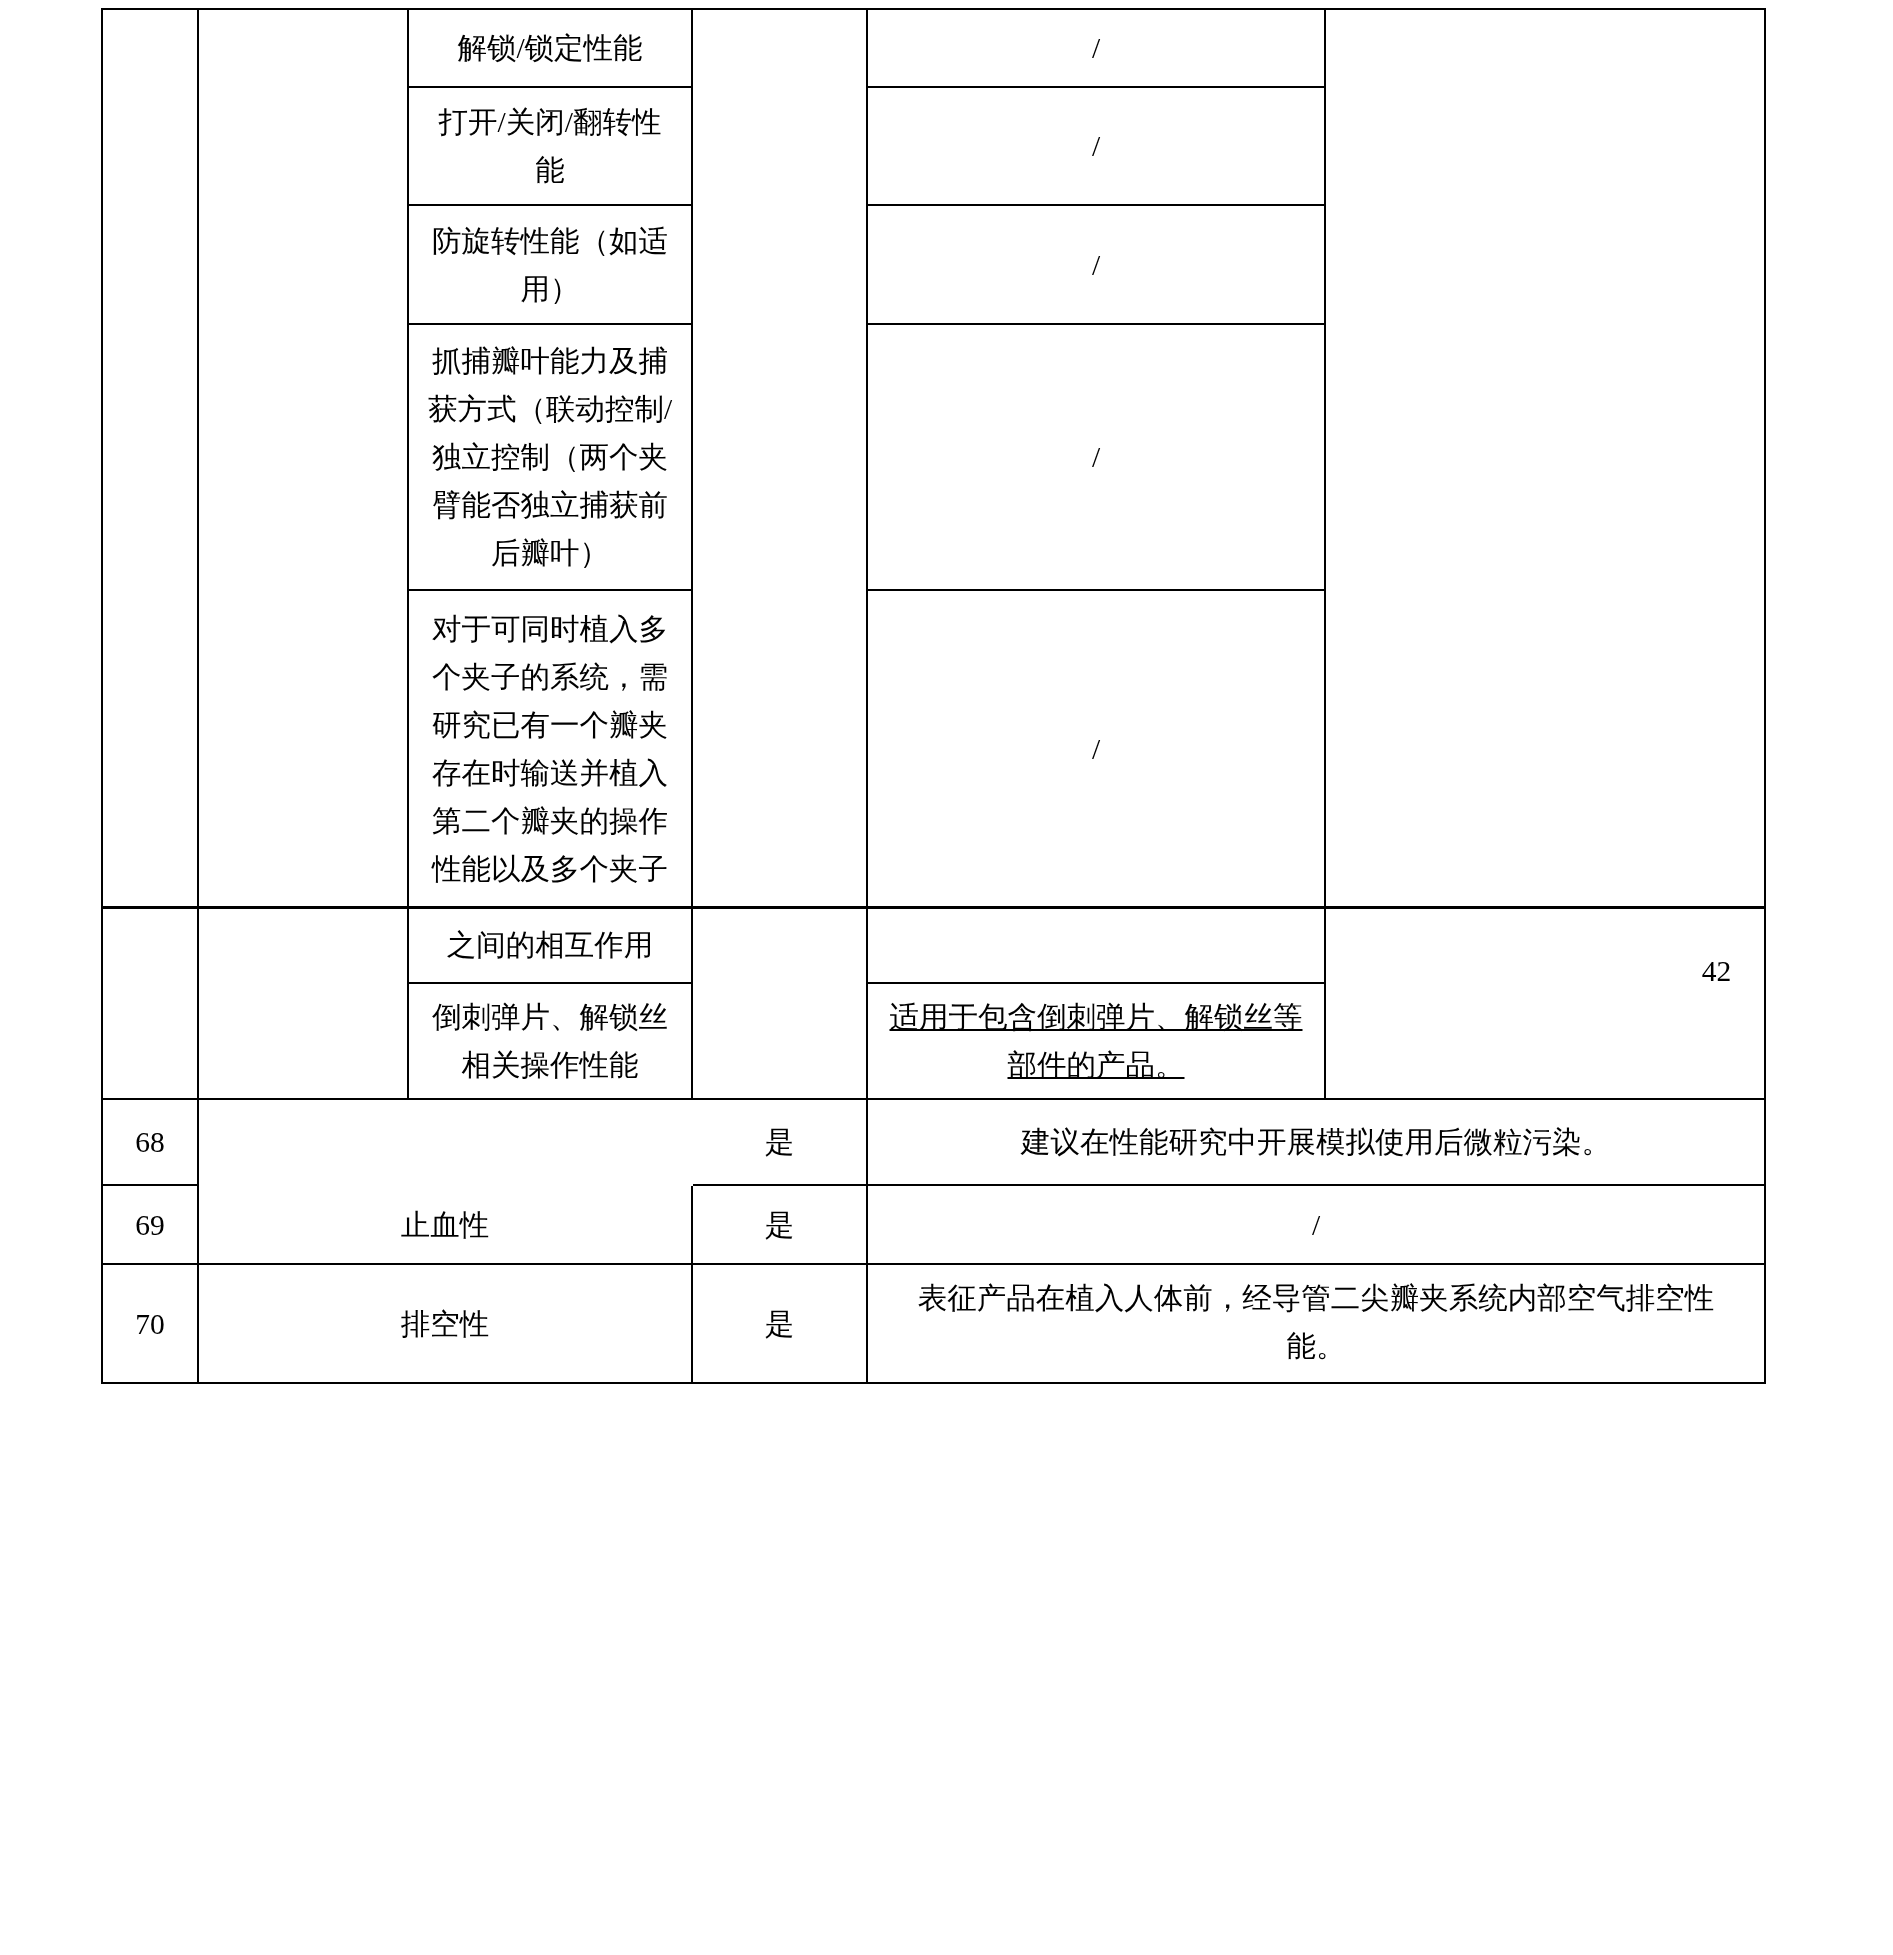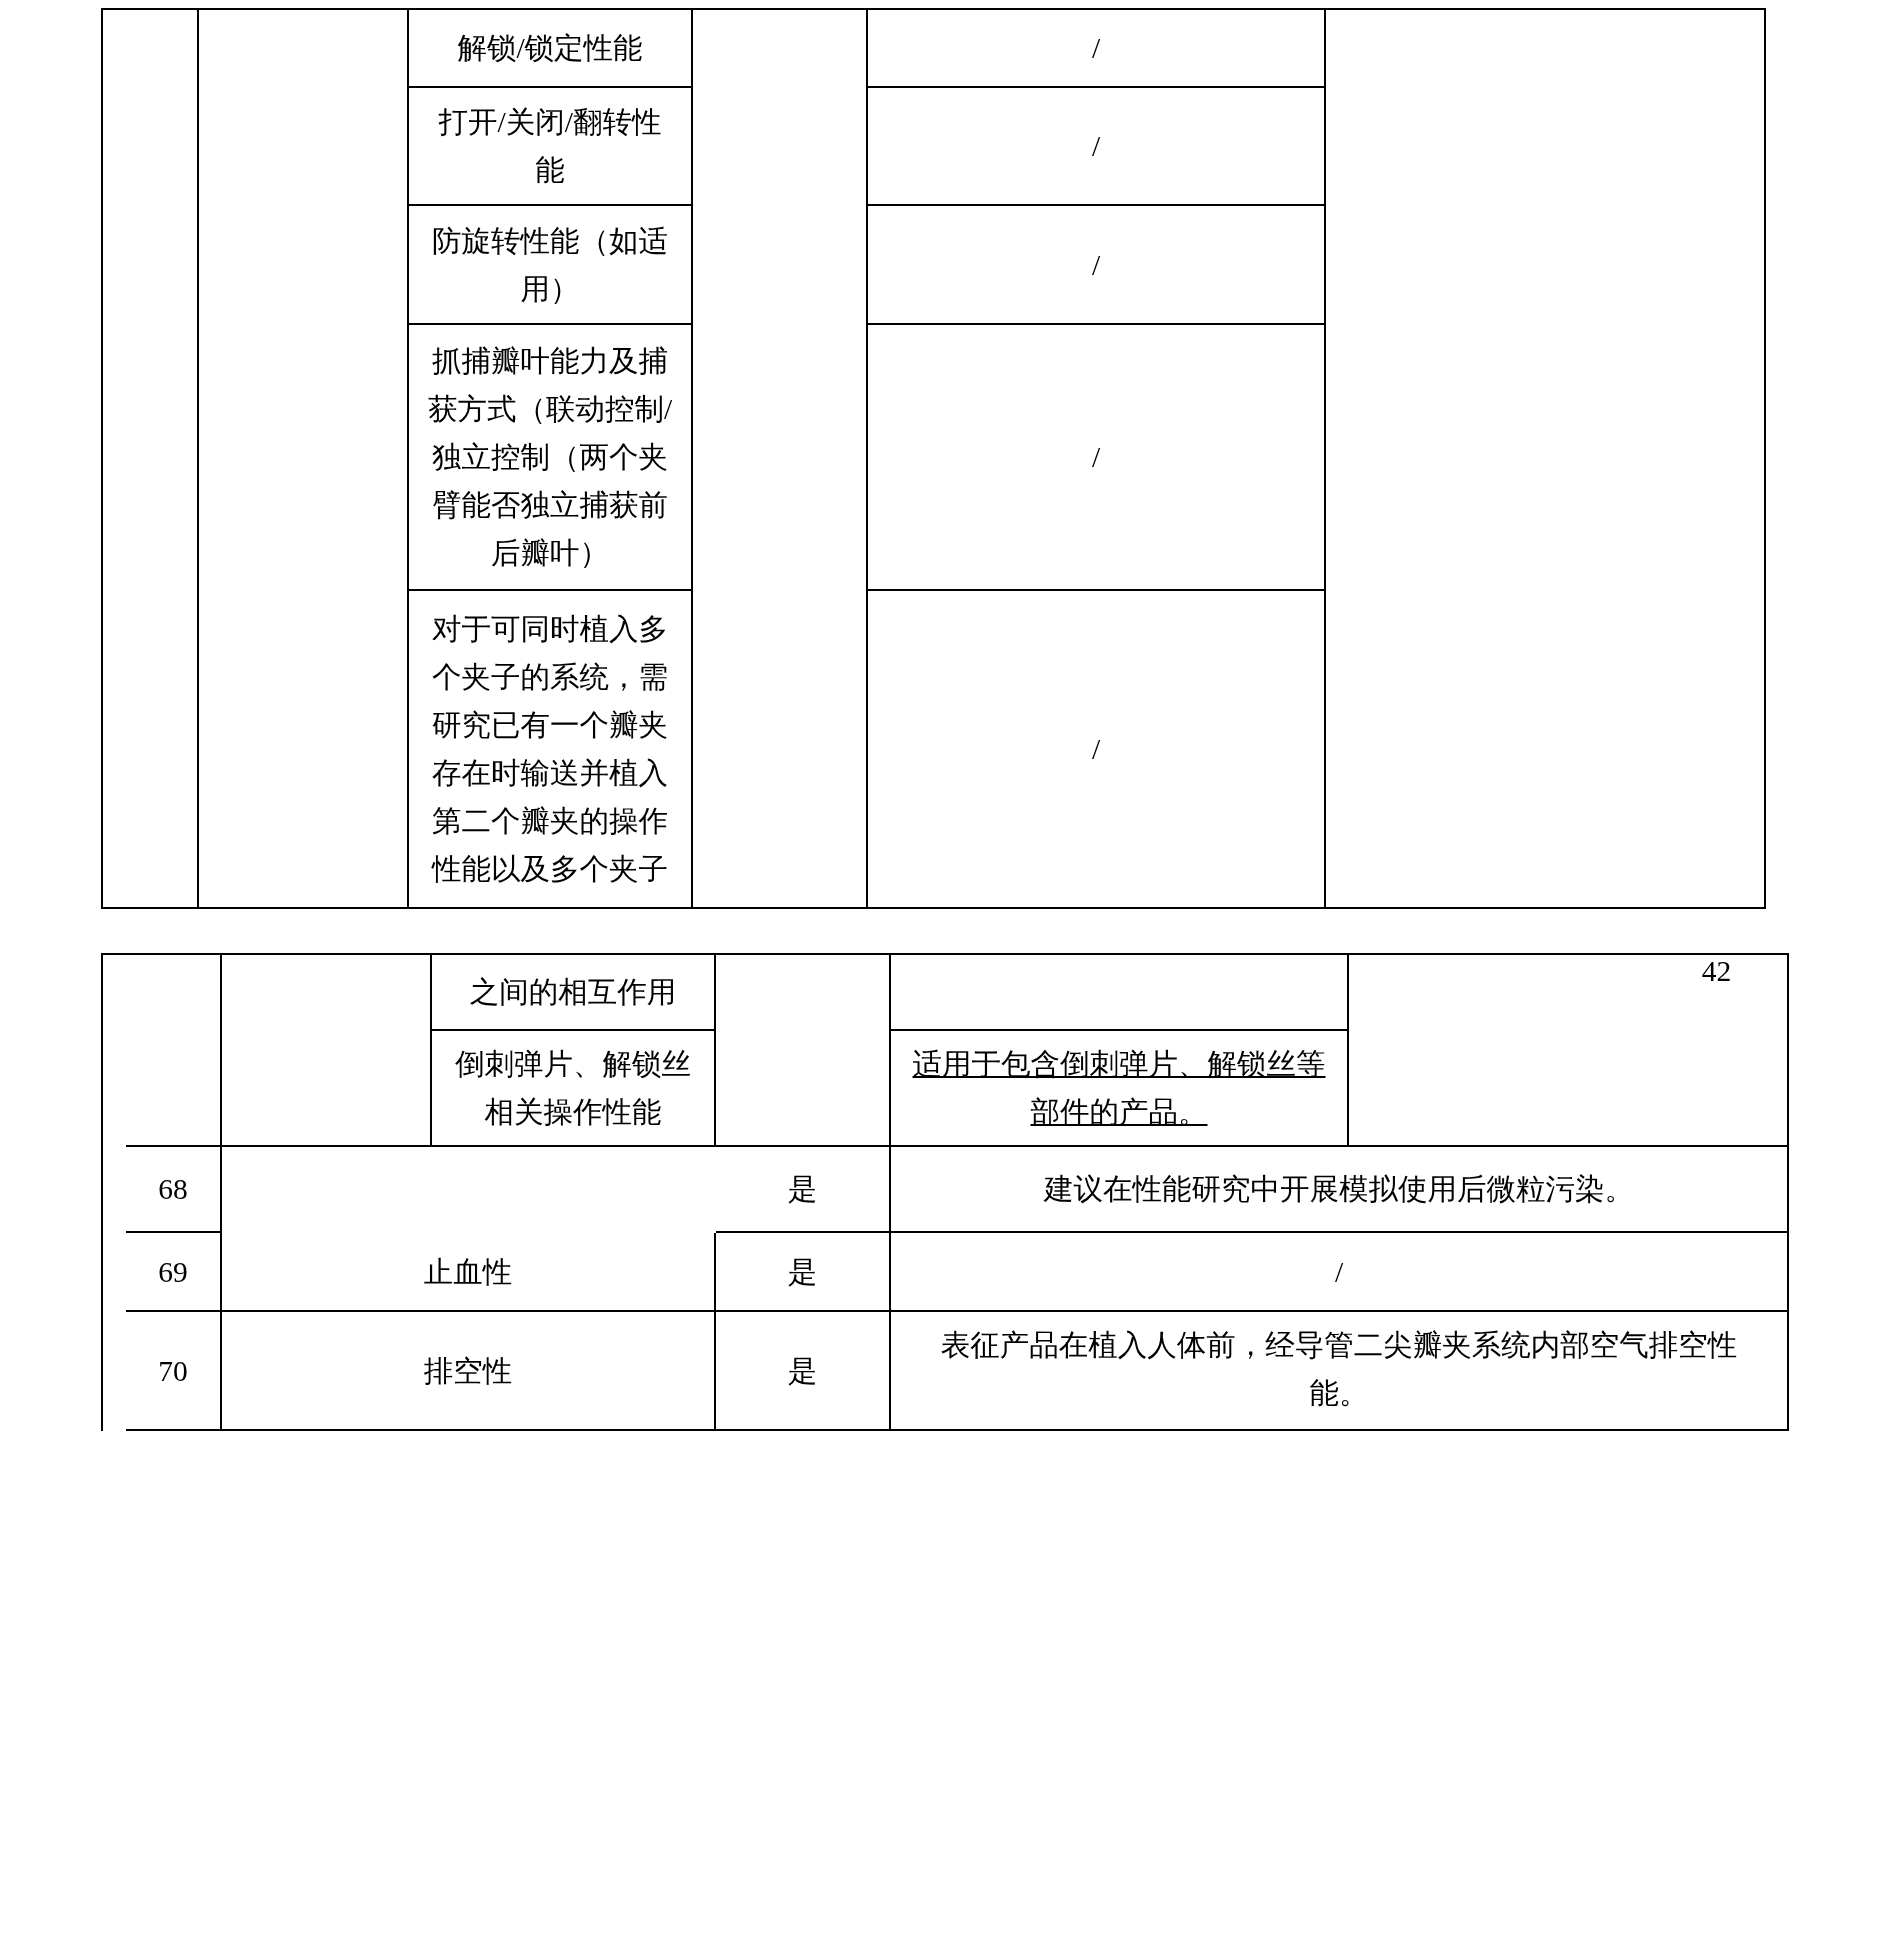--- a/index.html
+++ b/index.html
@@ -16,24 +16,23 @@
     display:grid;
     border-top:2.1px solid #000;
     border-left:2.1px solid #000;
   }
   #t1{
     left:101px; top:8.4px;
     grid-template-columns:96px 210px 284px 175px 458px 440px;
     grid-template-rows:78px 118px 119px 266px 318px;
   }
   #t2{
-    left:101px; top:953px;
+    left:101px; top:906px;
     grid-template-columns:96px 210px 284px 175px 458px 440px;
     grid-template-rows:76px 116px 86px 79px 119px;
-    padding-left:23px;
   }
   .cell{
     box-sizing:border-box;
     border-right:2.1px solid #000;
     border-bottom:2.1px solid #000;
     display:flex;
     align-items:center;
     justify-content:center;
     text-align:center;
     white-space:pre-line;

